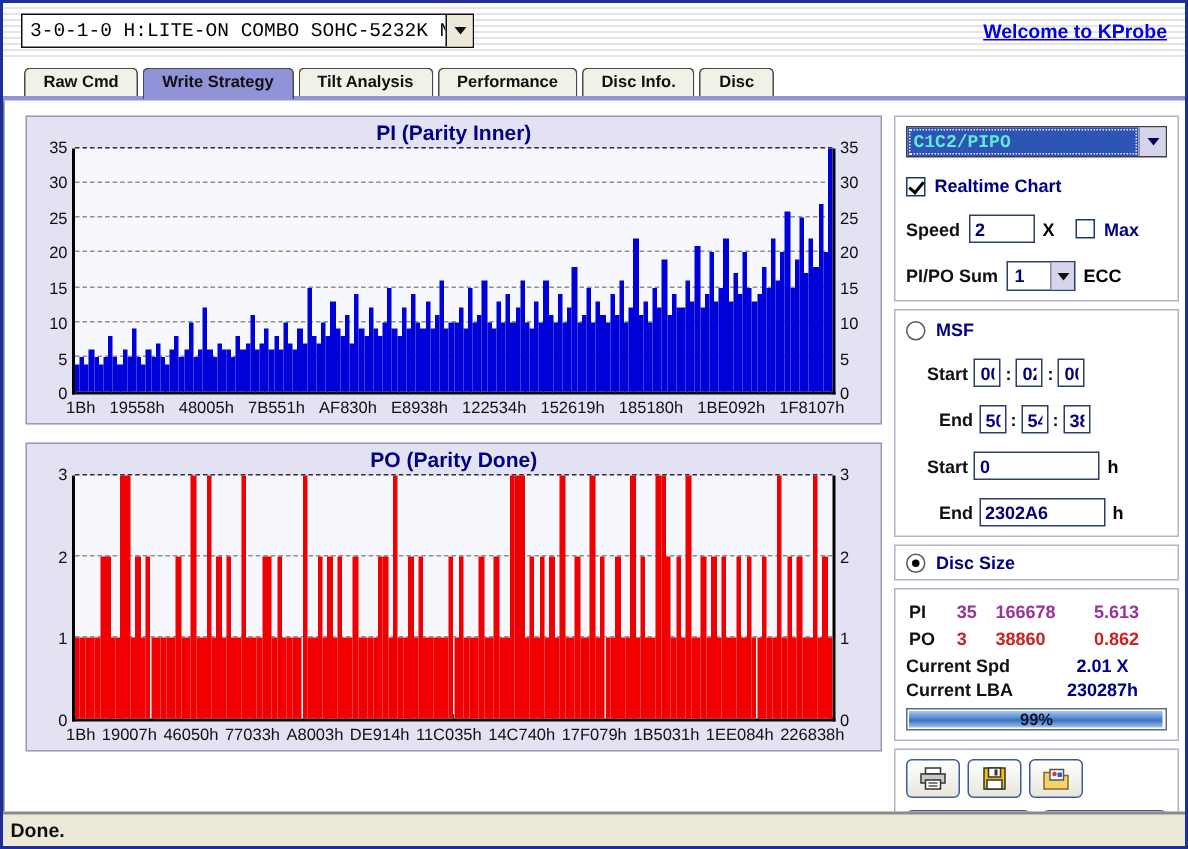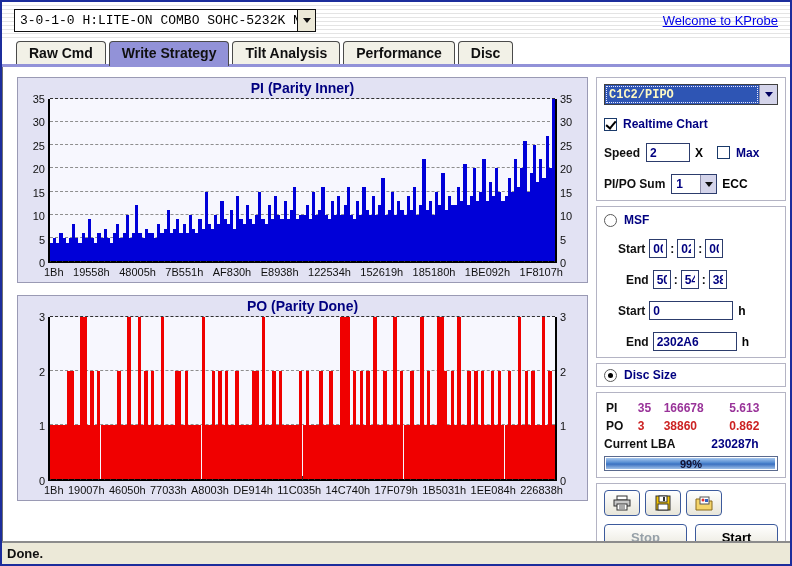--- a/index.html
+++ b/index.html
@@ -26,27 +26,27 @@
   
   .toolbar{ height:36px; flex:0 0 auto; display:flex; align-items:center; padding:0 12px;
             background:repeating-linear-gradient(180deg,#ffffff 0 3px,#e4e4e4 3px 4px); }
   .drive-combo{ display:flex; height:23px; border:1px solid #101010; background:#fff; width:302px; }
   .drive-combo-text{ flex:1; font-family:"Liberation Mono", monospace; font-size:13px; color:#000;
             display:flex; align-items:center; padding:0 5px; white-space:nowrap; overflow:hidden; }
   .combo-arrow-btn{ width:18px; background:#ece9d8; border-left:1px solid #101010;
             display:flex; align-items:center; justify-content:center; cursor:pointer; }
   .arr-down{ width:0; height:0; border-left:4px solid transparent; border-right:4px solid transparent;
             border-top:5px solid #101010; }
-  .welcome-link{ margin-left:auto; color:#0000e8; font-weight:normal; font-size:13px;
+  .welcome-link{ margin-left:auto; color:#0000e8; font-weight:bold; font-size:13px;
             text-decoration:underline; cursor:pointer;text-align:right; }
 
   
   .tabbar{ display:flex; align-items:flex-end; gap:3px; padding:2px 0 0 14px; flex:0 0 auto; height:26px; }
   .tab{ border:1px solid #4a4a4a; border-bottom:none; border-radius:4px 4px 0 0; background:#f2f1e7;
-        font-size:14px; font-weight:bold; color:#101010; padding:3px 12px 3px; cursor:pointer; }
+        font-size:11px; font-weight:bold; color:#101010; padding:3px 12px 3px; cursor:pointer; }
   .tab.active{ background:#9292d8; position:relative; z-index:2; padding-bottom:5px; margin-bottom:-2px; }
   .purple-strip{ height:3px; background:#9292d8; flex:0 0 auto; position:relative; z-index:1; }
 
   
   .main{ flex:1; display:flex; background:#fff; border-left:1px solid #707070;
          padding:10px 4px 4px 14px; min-height:0; }
   .charts-col{ flex:1; display:flex; flex-direction:column; gap:12px; min-width:0; }
   .chart-panel{ background:#e2e2f3; border:1px solid #9a9ab4; height:206px; padding:2px 4px 0;
          display:flex; flex-direction:column; }
   .chart-title{ text-align:center; color:#000080; font-weight:bold; font-size:14px; height:19px; flex:0 0 auto; }
@@ -67,21 +67,21 @@
 
   
   .right-col{ width:190px; flex:0 0 auto; margin-left:8px; display:flex; flex-direction:column; gap:5px;
          font-size:12px; }
   .group{ border:1px solid #b4b4c4; box-shadow:inset 0 0 0 1px #ffffff; padding:6px 7px; background:#fff; }
   .row{ display:flex; align-items:center; margin:12px 0; }
   label.b{ font-weight:bold; color:#101010; }
   .navy{ color:#000080; font-weight:bold; }
 
   .mode-combo{ display:flex; height:21px; border:1px solid #404040; background:#fff; margin-bottom:8px; }
-  .mode-sel{ flex:1; background:#2e55b4; color:#fef9c3; font-weight:bold; font-size:12px; display:flex;
+  .mode-sel{ flex:1; background:#2e55b4; color:#5eead4; font-weight:bold; font-size:12px; display:flex;
         align-items:center; padding:0 4px; outline:1px dotted #e8e8ff; outline-offset:-2px;
         font-family:"Liberation Mono", monospace; }
   .mode-arrow{ width:18px; background:#d4d4ea; border-left:1px solid #8c8ca8; display:flex;
         align-items:center; justify-content:center; cursor:pointer; }
   .mode-arrow .arr-down{ border-top-color:#000060; }
 
   .chk{ width:13px; height:13px; border:1px solid #1a3a6a; background:#fff; position:relative;
         margin-right:6px; flex:0 0 auto; cursor:pointer; }
   .chk.checked::after{ content:""; position:absolute; left:3px; top:0px; width:4px; height:8px;
         border:solid #000; border-width:0 2px 2px 0; transform:rotate(40deg); }
@@ -146,20 +146,21 @@
       </div>
     </div>
     <a class="welcome-link">Welcome to KProbe</a>
   </div>
 
   <div class="tabbar">
     <div class="tab">Raw Cmd</div>
     <div class="tab active">Write Strategy</div>
     <div class="tab">Tilt Analysis</div>
     <div class="tab">Performance</div>
+    <div class="tab">Disc Info.</div>
     <div class="tab">Disc</div>
   </div>
   <div class="purple-strip"></div>
 
   <div class="main">
 
     <div class="charts-col">
 
       <div class="chart-panel">
         <div class="chart-title">PI (Parity Inner)</div>
@@ -641,20 +642,24 @@
           </tr>
           <tr>
             <td class="rowlabel">PO</td>
             <td class="po-val">3</td>
             <td class="po-val">38860</td>
             <td class="po-val">0.862</td>
           </tr>
         </tbody>
           </table>
         <div class="cur-row">
+          <span class="lab">Current Spd</span>
+          <span class="val">2.01  X</span>
+        </div>
+        <div class="cur-row">
           <span class="lab">Current LBA</span>
           <span class="val">230287h</span>
         </div>
         <div class="progress">
           <div class="progress-fill"></div>
           <div class="progress-text">99%</div>
         </div>
       </div>
 
       <div class="group">

